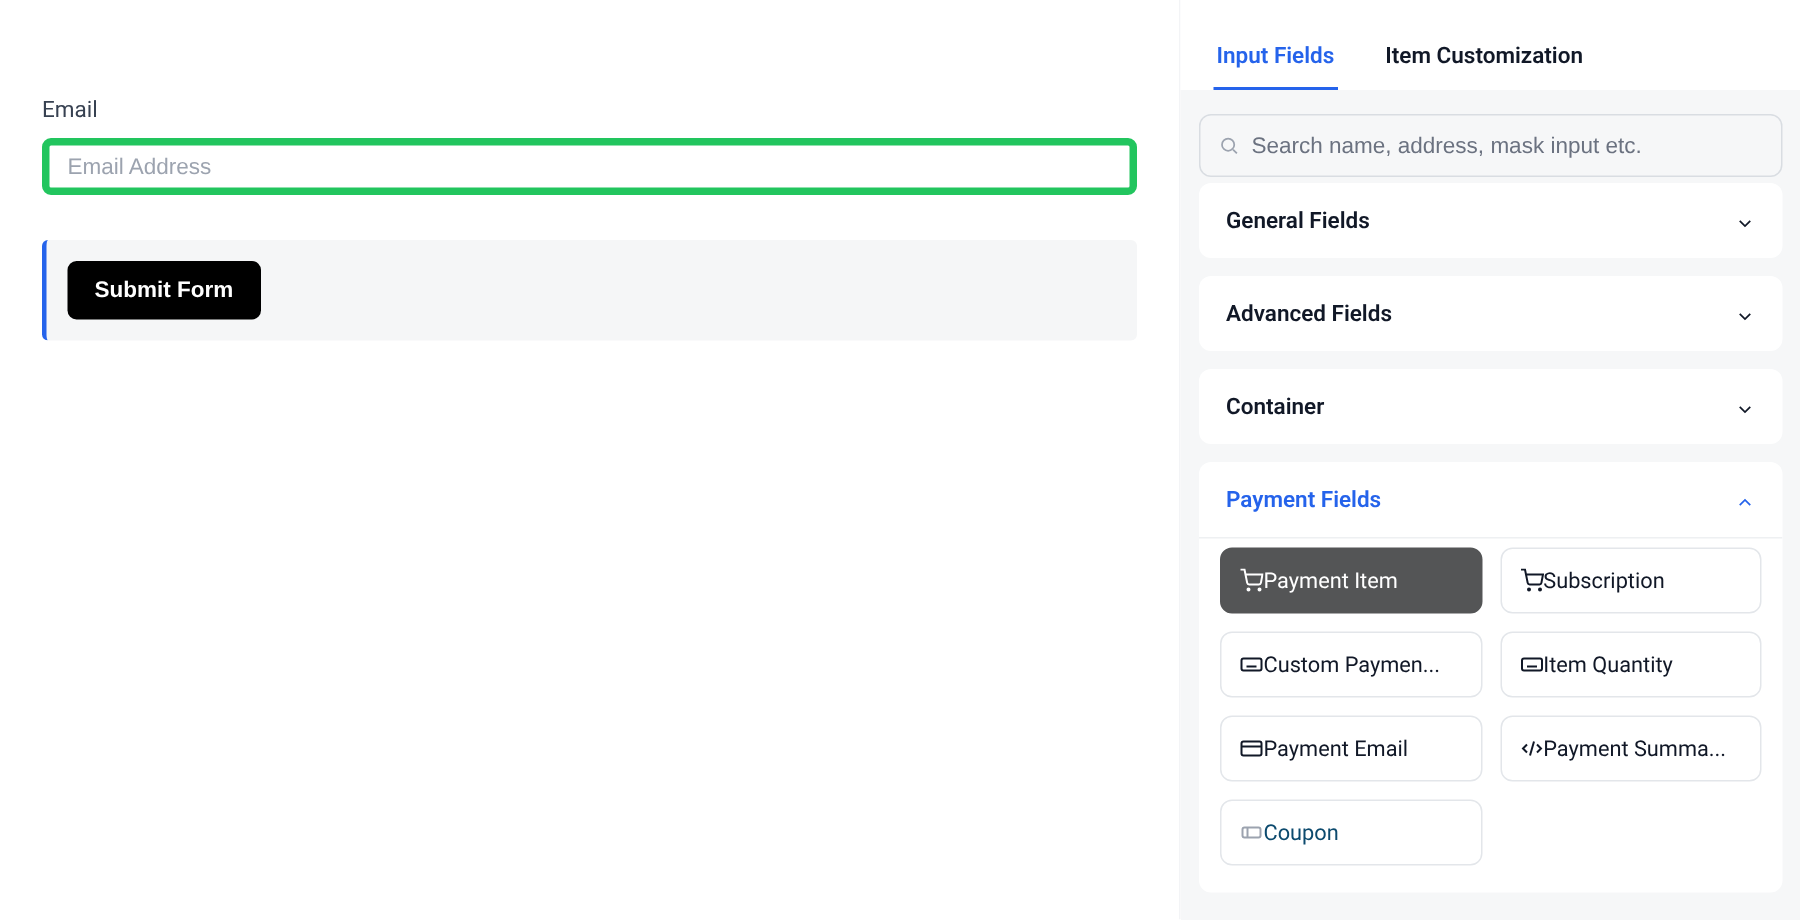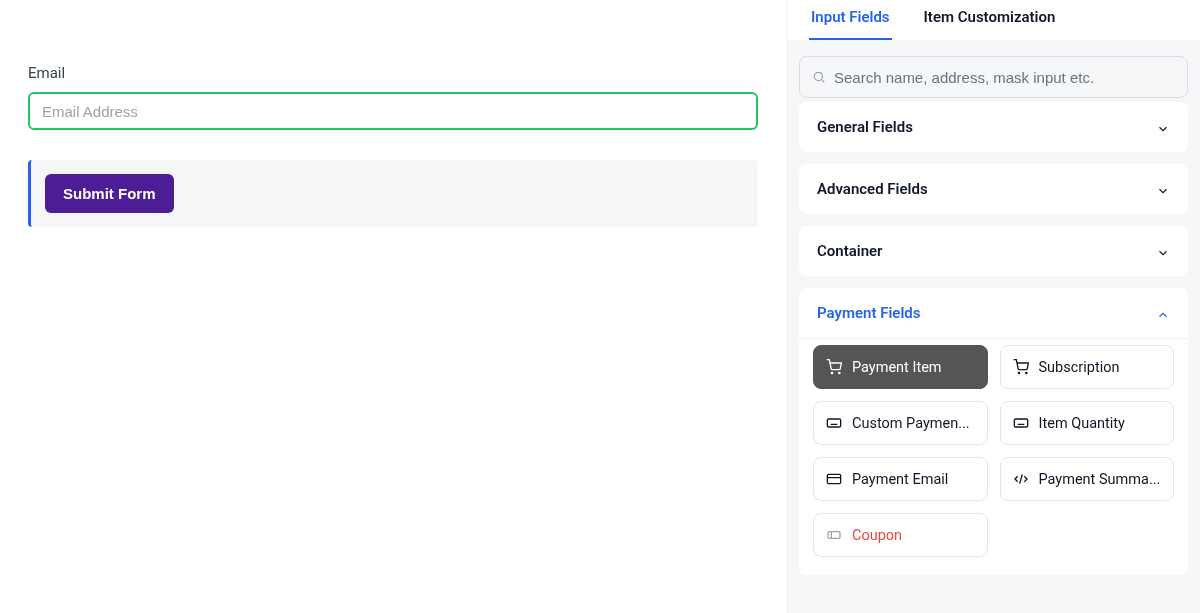--- a/index.html
+++ b/index.html
@@ -25,36 +25,36 @@
   .field-group { margin-bottom: 22px; }
   .field-label {
     font-size: 15px;
     color: #374151;
     margin-bottom: 10px;
     display: block;
   }
   .text-input {
     width: 100%;
     height: 38px;
-    border: 2px solid #22c55e;
+    border: 5px solid #22c55e;
     border-radius: 6px;
     padding: 0 12px;
     font-size: 15px;
     color: #374151;
   }
   .text-input::placeholder { color: #9ca3af; }
   .action-bar {
     margin-top: 30px;
     background: #f5f6f7;
     border-left: 3px solid #2563eb;
     border-radius: 4px;
     padding: 14px 14px;
   }
   .submit-btn {
-    background: #4c1d95;
+    background: #000000;
     color: #ffffff;
     border: none;
     border-radius: 6px;
     padding: 11px 18px;
     font-size: 15px;
     font-weight: 600;
     cursor: pointer;
   }
   
   .right {
@@ -63,21 +63,21 @@
     flex-direction: column;
     border-left: 1px solid #f3f4f6;
     background: #ffffff;
   }
   .tabs {
     display: flex;
     padding: 0 22px;
     background: #ffffff;
   }
   .tab {
-    padding: 8px 2px 12px 2px;
+    padding: 28px 2px 12px 2px;
     margin-right: 30px;
     font-size: 15px;
     font-weight: 600;
     cursor: pointer;
     color: #111827;
     border-bottom: 2px solid transparent;
   }
   .tab.active {
     color: #2563eb;
     border-bottom: 2px solid #2563eb;
@@ -136,21 +136,20 @@
     border-top: 1px solid #eef0f2;
   }
   .grid2 {
     display: grid;
     grid-template-columns: 1fr 1fr;
     gap: 12px;
   }
   .field-card {
     display: flex;
     align-items: center;
-    gap: 10px;
     height: 44px;
     padding: 0 12px;
     border: 1px solid #e3e6ea;
     border-radius: 8px;
     background: #ffffff;
     font-size: 14.5px;
     color: #111827;
     cursor: pointer;
     white-space: nowrap;
     overflow: hidden;
@@ -158,21 +157,21 @@
   .field-card .label {
     overflow: hidden;
     text-overflow: ellipsis;
   }
   .field-card.dark {
     background: #545556;
     border-color: #545556;
     color: #ffffff;
   }
   .field-card.disabled {
-    color: #ef4444;
+    color: #0c4a6e;
     align-items: center;
   }
   .field-card svg { flex-shrink: 0; }
 </style>
 </head>
 <body>
 
 <div class="wrap">
 
   <div class="left">

